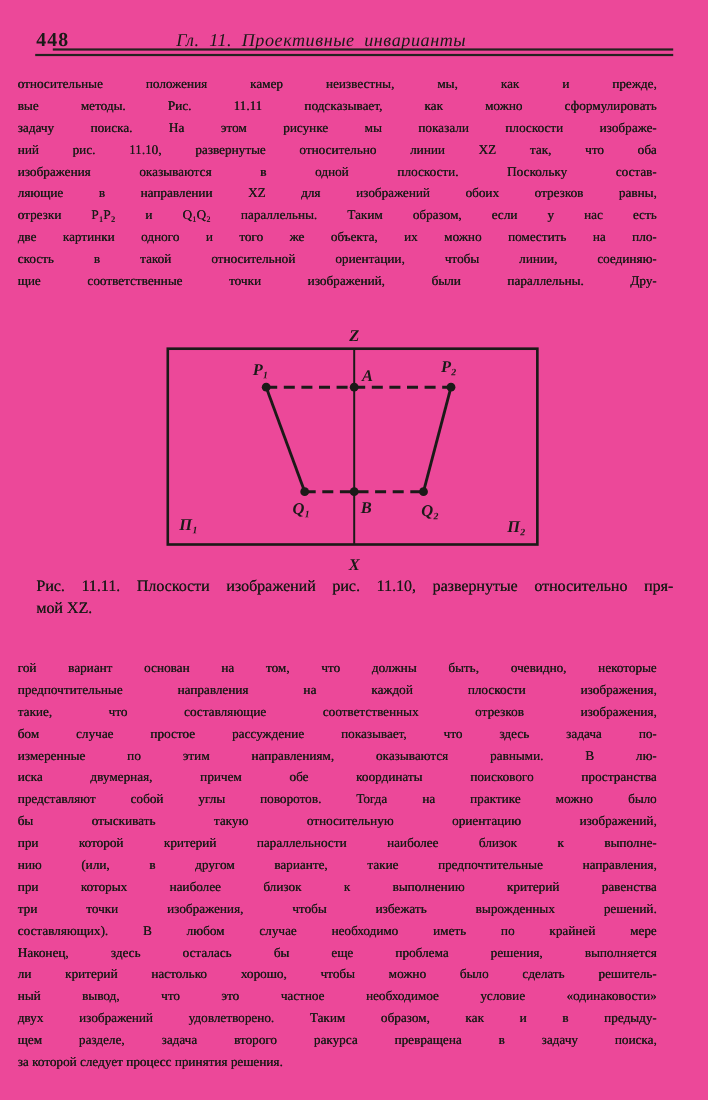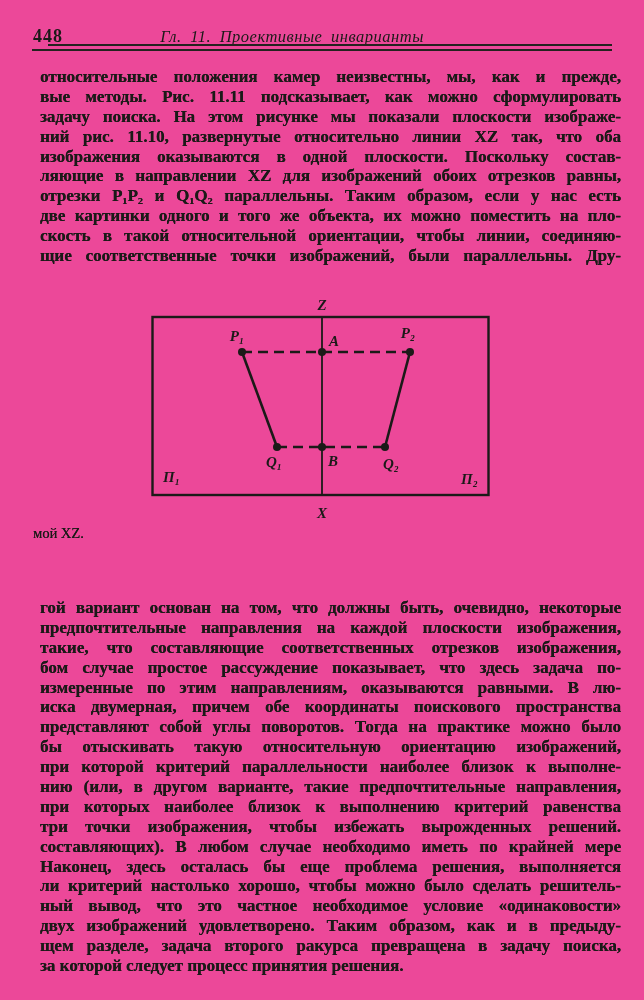--- a/index.html
+++ b/index.html
@@ -20,22 +20,22 @@
   .running-head{
     position:absolute;left:0;top:27px;width:584px;
     text-align:center;font-style:italic;font-size:16.5px;
     letter-spacing:0.5px;word-spacing:4px;
   }
   .rule{position:absolute;background:#23221f;height:2px;}
   .rule-top{left:48px;width:564px;top:44px;}
   .rule-bottom{left:32px;width:580px;top:49px;}
   
   .para{
-    position:absolute;left:40px;width:581px;
-    font-size:17px;font-weight:700;
+    position:absolute;left:16px;width:581px;
+    font-size:12px;font-weight:400;
     text-shadow:0.25px 0 0 currentColor;
   }
   .para1{top:67px;}
   .para2{top:598px;}
   .tline{
     height:19.9px;line-height:19.9px;
     text-align:justify;text-align-last:justify;
     text-justify:inter-word;
     overflow:hidden;white-space:nowrap;
   }
@@ -106,20 +106,21 @@
     <text class="fig-label" x="178" y="52" text-anchor="start">A</text>
     <text class="fig-label" x="257" y="44" text-anchor="middle">P₂</text>
     <text class="fig-label" x="123" y="173" text-anchor="middle">Q₁</text>
     <text class="fig-label" x="177" y="172" text-anchor="start">B</text>
     <text class="fig-label" x="240" y="175" text-anchor="middle">Q₂</text>
     <text class="fig-label" x="12" y="188" text-anchor="start">П₁</text>
     <text class="fig-label" x="327" y="190" text-anchor="end">П₂</text>
   </svg>
 
   <div class="caption">
+    <div class="cap-line1">Рис. 11.11. Плоскости изображений рис. 11.10, развернутые относительно пря-</div>
     <div class="cap-line2">мой XZ.</div>
   </div>
 
   <div class="para para2">
     <div class="tline">гой вариант основан на том, что должны быть, очевидно, некоторые</div>
     <div class="tline">предпочтительные направления на каждой плоскости изображения,</div>
     <div class="tline">такие, что составляющие соответственных отрезков изображения,</div>
     <div class="tline">бом случае простое рассуждение показывает, что здесь задача по-</div>
     <div class="tline">измеренные по этим направлениям, оказываются равными. В лю-</div>
     <div class="tline">иска двумерная, причем обе координаты поискового пространства</div>

